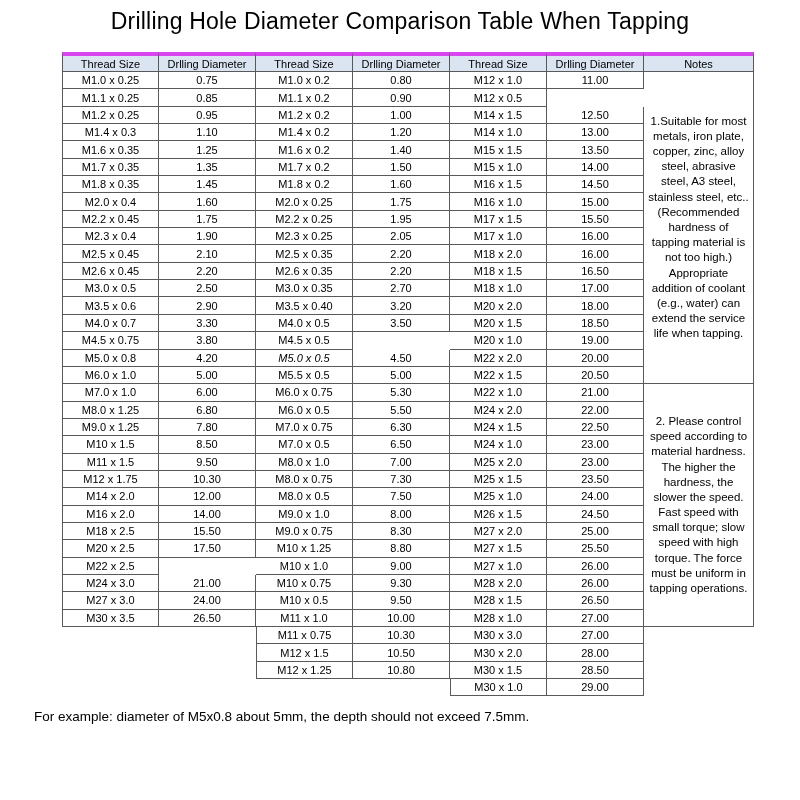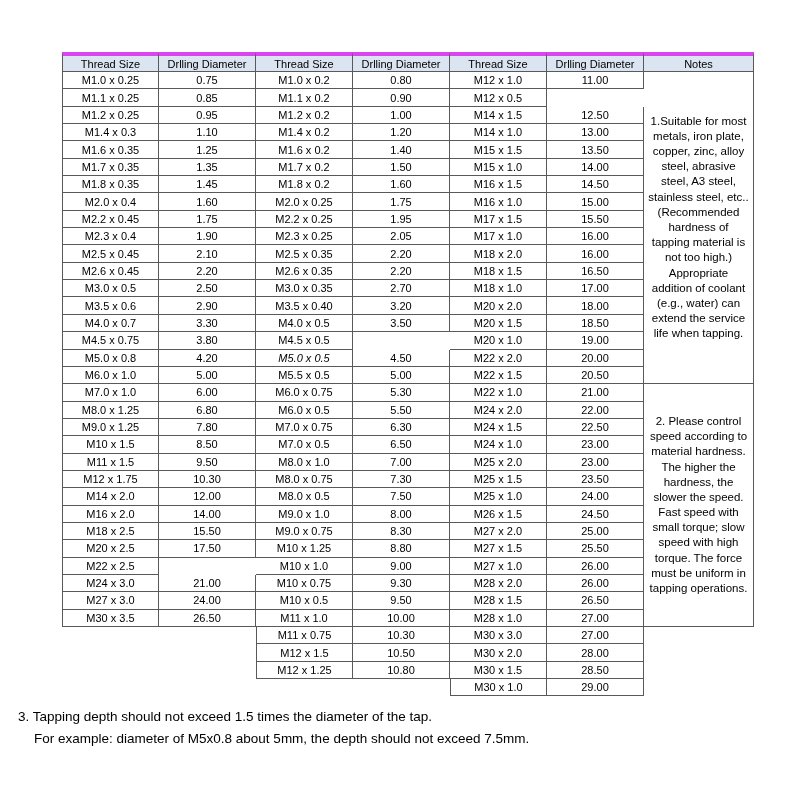--- a/index.html
+++ b/index.html
@@ -27,20 +27,21 @@
     text-align: center; white-space: normal;
   }
   .footnotes { position: absolute; left: 18px; top: 709px; font-size: 13.5px; }
   .footnotes .fn { margin-bottom: 6.5px; }
   .footnotes .fn.indent { padding-left: 16px; }
 </style>
 </head>
 <body>
 
 <div class="page">
+  <div class="title">Drilling Hole Diameter Comparison Table When Tapping</div>
 
   <div class="table-grid" id="table-grid">
       <div class="cell head bt bl" style="grid-area: 1 / 1;">Thread Size</div>
       <div class="cell head bt" style="grid-area: 1 / 2;">Drlling Diameter</div>
       <div class="cell body bl" style="grid-area: 2 / 1;">M1.0 x 0.25</div>
       <div class="cell body" style="grid-area: 2 / 2;">0.75</div>
       <div class="cell body bl" style="grid-area: 3 / 1;">M1.1 x 0.25</div>
       <div class="cell body" style="grid-area: 3 / 2;">0.85</div>
       <div class="cell body bl" style="grid-area: 4 / 1;">M1.2 x 0.25</div>
       <div class="cell body" style="grid-area: 4 / 2;">0.95</div>
@@ -247,16 +248,15 @@
       <div class="cell body" style="grid-area: 36 / 5;">M30 x 1.5</div>
       <div class="cell body" style="grid-area: 36 / 6; text-align: center;">28.50</div>
       <div class="cell body bl" style="grid-area: 37 / 5;">M30 x 1.0</div>
       <div class="cell body" style="grid-area: 37 / 6;">29.00</div>
       <div class="cell head bt" style="grid-area: 1 / 7;">Notes</div>
       <div class="cell note" style="grid-area: 2 / 7 / span 18;">1.Suitable for most metals, iron plate, copper, zinc, alloy steel, abrasive steel, A3 steel, stainless steel, etc..(Recommended hardness of tapping material is not too high.) Appropriate addition of coolant (e.g., water) can extend the service life when tapping.</div>
       <div class="cell note" style="grid-area: 20 / 7 / span 14;">2. Please control speed according to material hardness. The higher the hardness, the slower the speed. Fast speed with small torque; slow speed with high torque. The force must be uniform in tapping operations.</div>
     </div>
 
   <div class="footnotes">
-    <div class="fn">3. Tapping depth should not exceed 1.5 times the diameter of the tap.</div>
     <div class="fn indent">For example: diameter of M5x0.8 about 5mm, the depth should not exceed 7.5mm.</div>
   </div>
 </div>
 
 </body></html>

